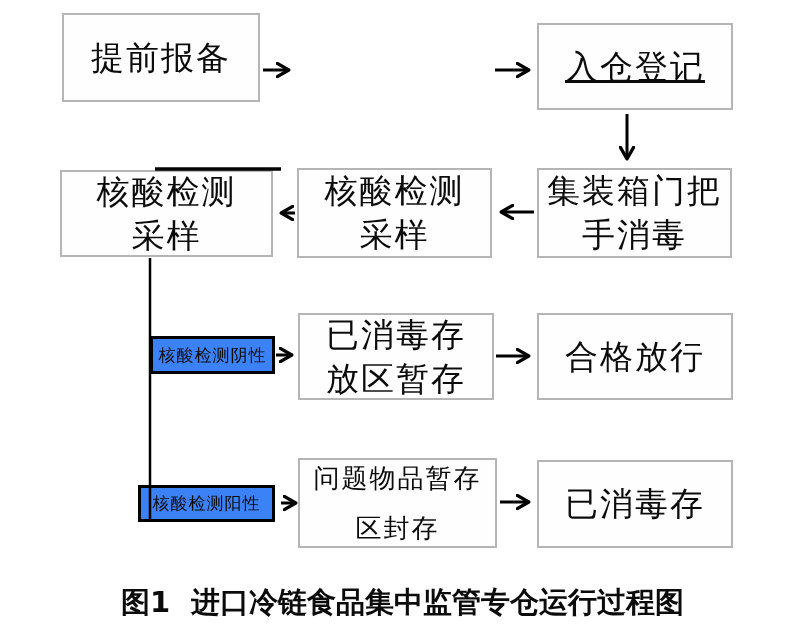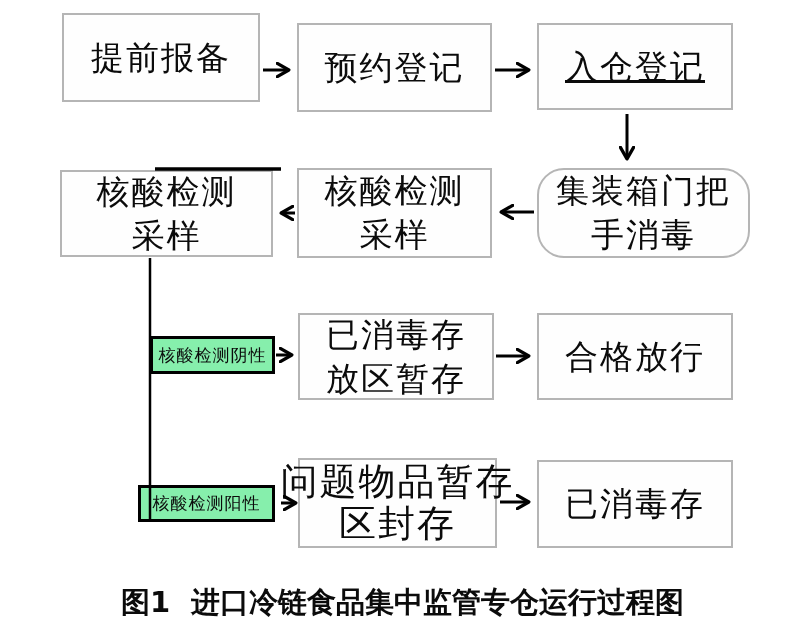--- a/index.html
+++ b/index.html
@@ -24,32 +24,32 @@
     text-align: center;
     font-size: 33px;
     line-height: 44px;
     letter-spacing: 2px;
     white-space: pre;
     z-index: 1;
   }
   .n1  { left: 62px;  top: 13px;  width: 198px; height: 89px; }
   .n2  { left: 297px; top: 23px;  width: 195px; height: 89px; }
   .n3  { left: 537px; top: 23px;  width: 196px; height: 87px; text-decoration: underline; }
-  .n4  { left: 537px; top: 168px; width: 213px; height: 90px; border-radius: 27px; }
+  .n4  { left: 537px; top: 168px; width: 195px; height: 90px; }
   .n5  { left: 297px; top: 168px; width: 195px; height: 90px; }
   .n6  { left: 60px;  top: 170px; width: 213px; height: 87px; }
   .n7  { left: 298px; top: 313px; width: 196px; height: 87px; }
   .n8  { left: 537px; top: 313px; width: 196px; height: 87px; }
-  .n9  { left: 298px; top: 458px; width: 199px; height: 90px; font-size: 37px; line-height: 42px; }
+  .n9  { left: 298px; top: 458px; width: 199px; height: 90px; font-size: 26px; line-height: 50px; }
   .n10 { left: 537px; top: 460px; width: 196px; height: 88px; }
   
   .branch {
     position: absolute;
     box-sizing: border-box;
-    background: #86efac;
+    background: #3b82f6;
     border: 3px solid var(--line, #000);
     color: var(--text, #0b0b0b);
     display: flex;
     align-items: center;
     justify-content: center;
     text-align: center;
     font-size: 17px;
     letter-spacing: 1px;
     white-space: pre;
     z-index: 2;
@@ -102,21 +102,20 @@
     <line x1="295" y1="213" x2="282" y2="213" marker-end="url(#ah)"></line>
     <line x1="496" y1="356" x2="528" y2="356" marker-end="url(#ah)"></line>
     <line x1="500" y1="502" x2="528" y2="502" marker-end="url(#ah)"></line>
     <line x1="276" y1="355" x2="291" y2="355" marker-end="url(#ah)"></line>
     <line x1="281" y1="503" x2="295" y2="503" marker-end="url(#ah)"></line>
     <line class="thick" x1="155" y1="169" x2="281" y2="169"></line>
     <line class="thin" x1="150" y1="258" x2="150" y2="521"></line>
   </svg>
 
   <div class="node n1">提前报备</div>
-  <div class="node n2">预约登记</div>
   <div class="node n3">入仓登记</div>
   <div class="node n4">集装箱门把
 手消毒</div>
   <div class="node n5">核酸检测
 采样</div>
   <div class="node n6">核酸检测
 采样</div>
   <div class="node n7">已消毒存
 放区暂存</div>
   <div class="node n8">合格放行</div>

